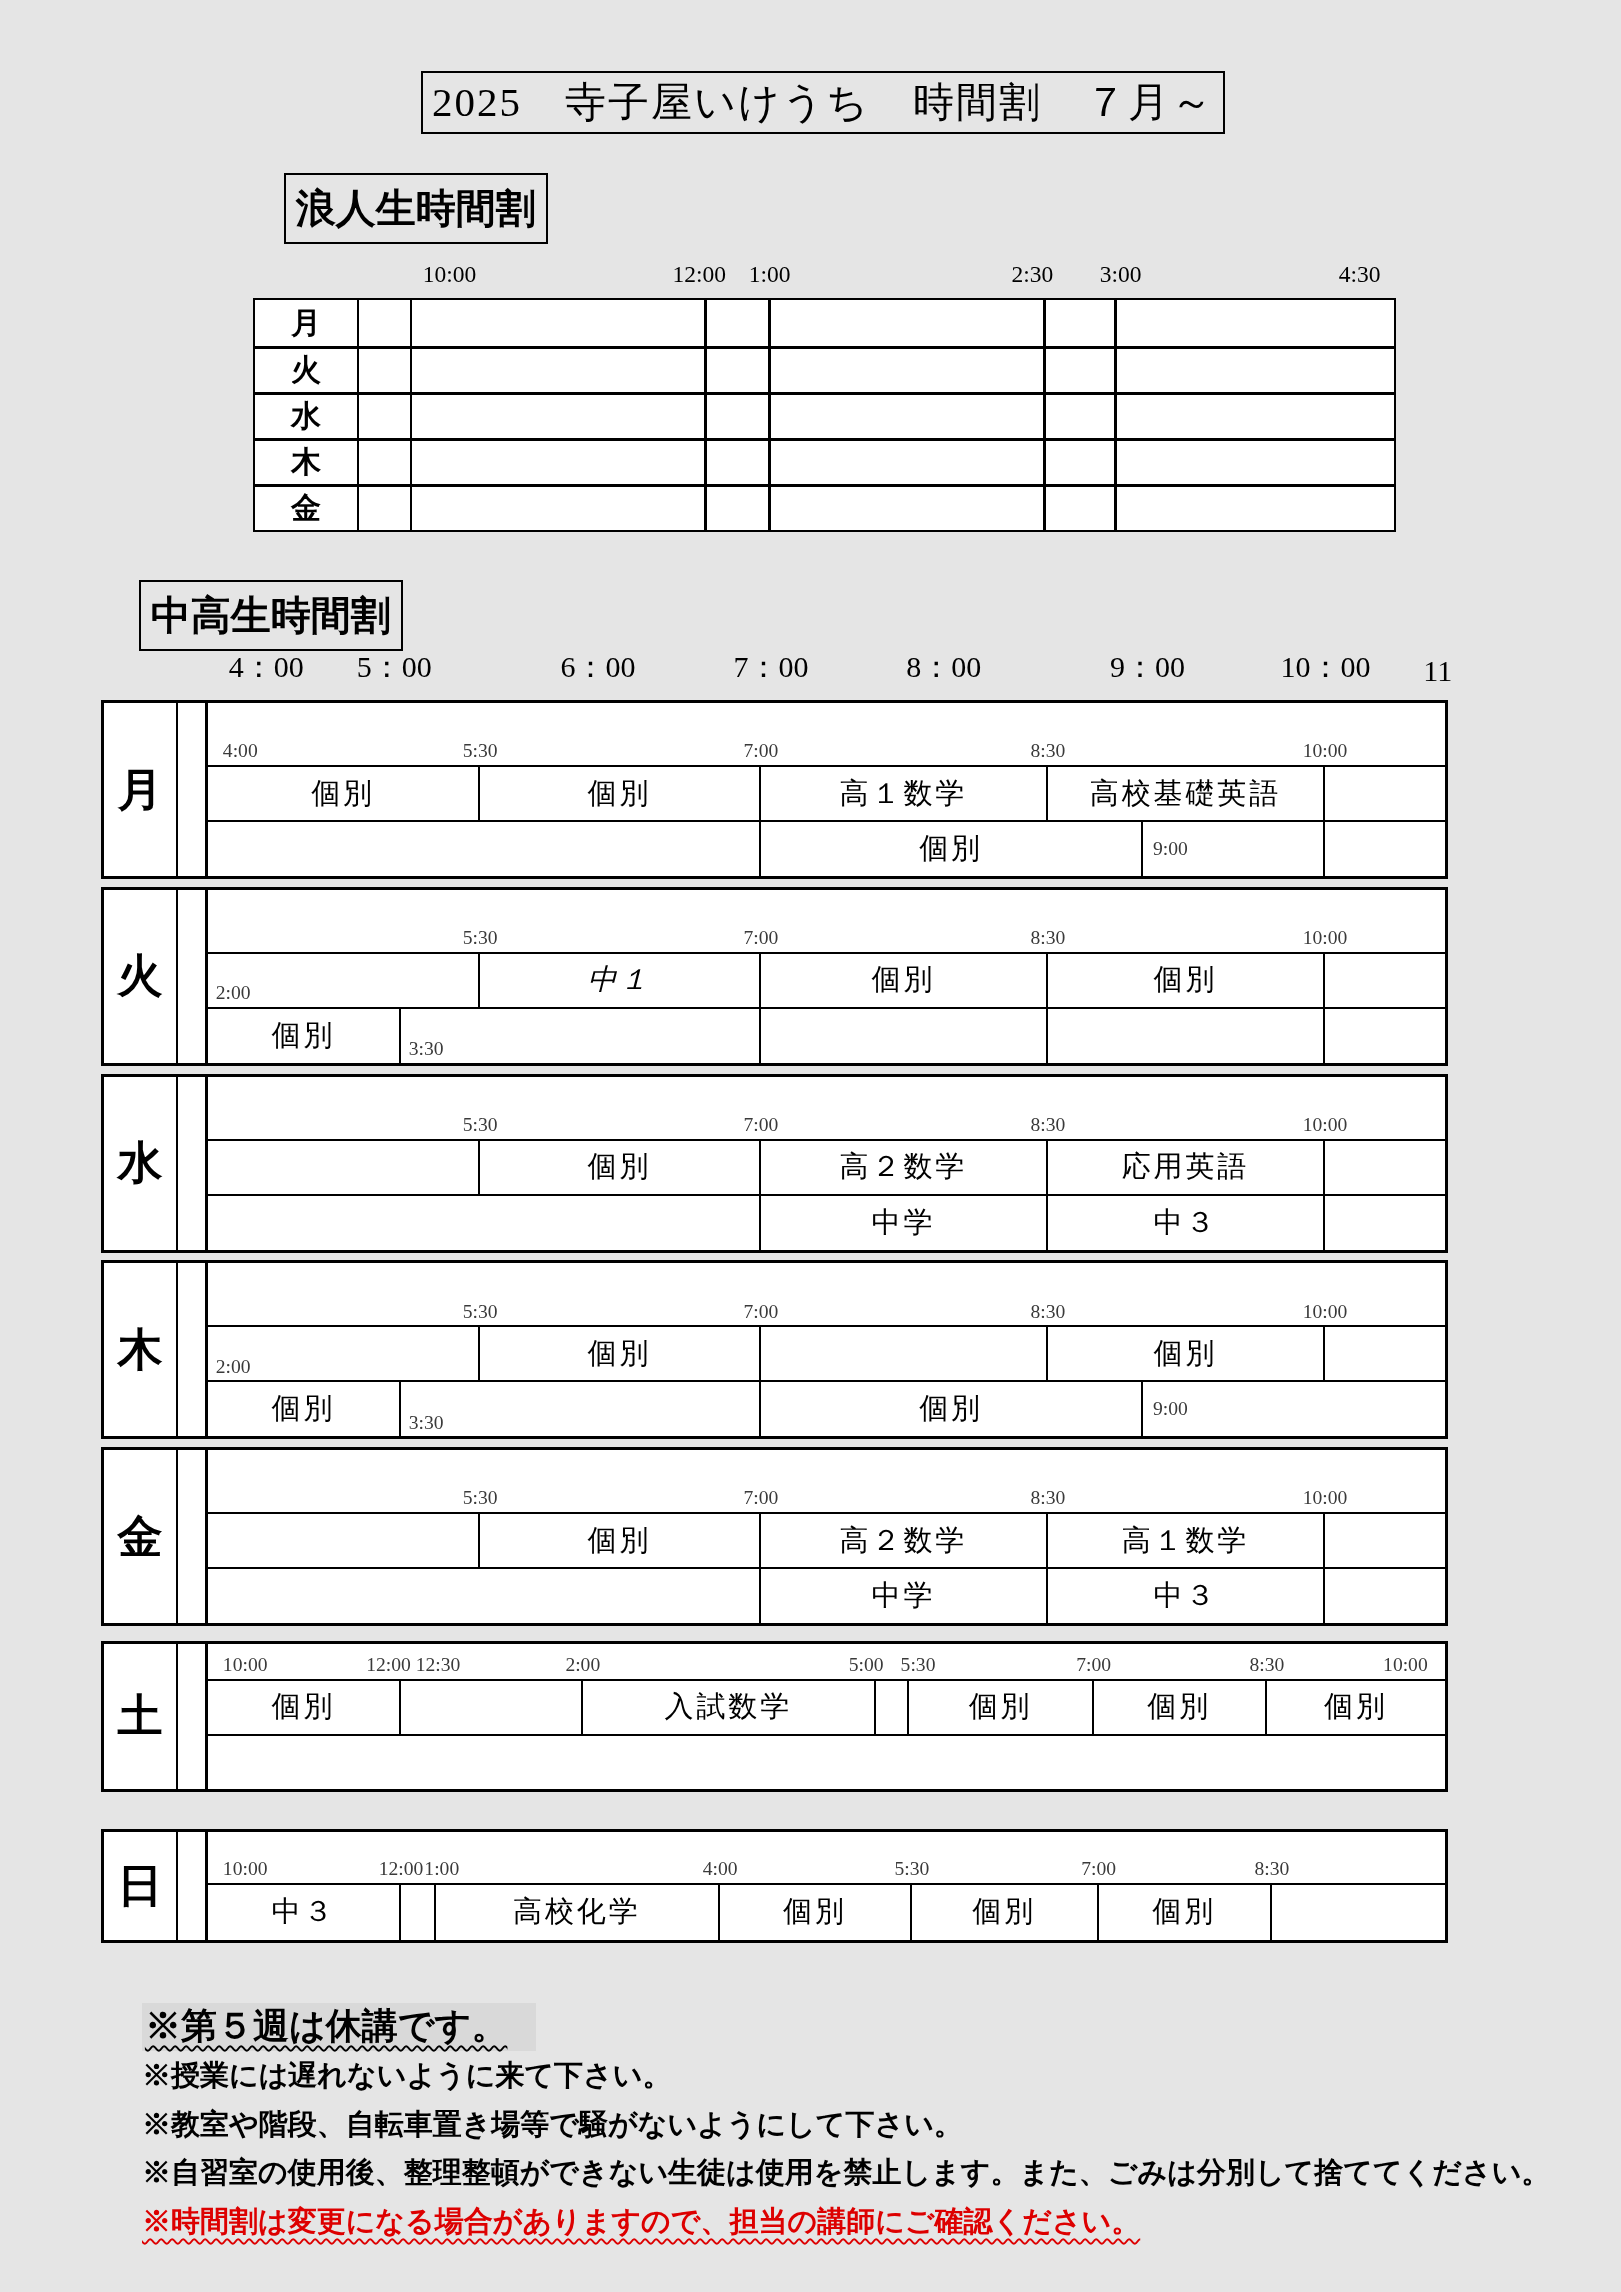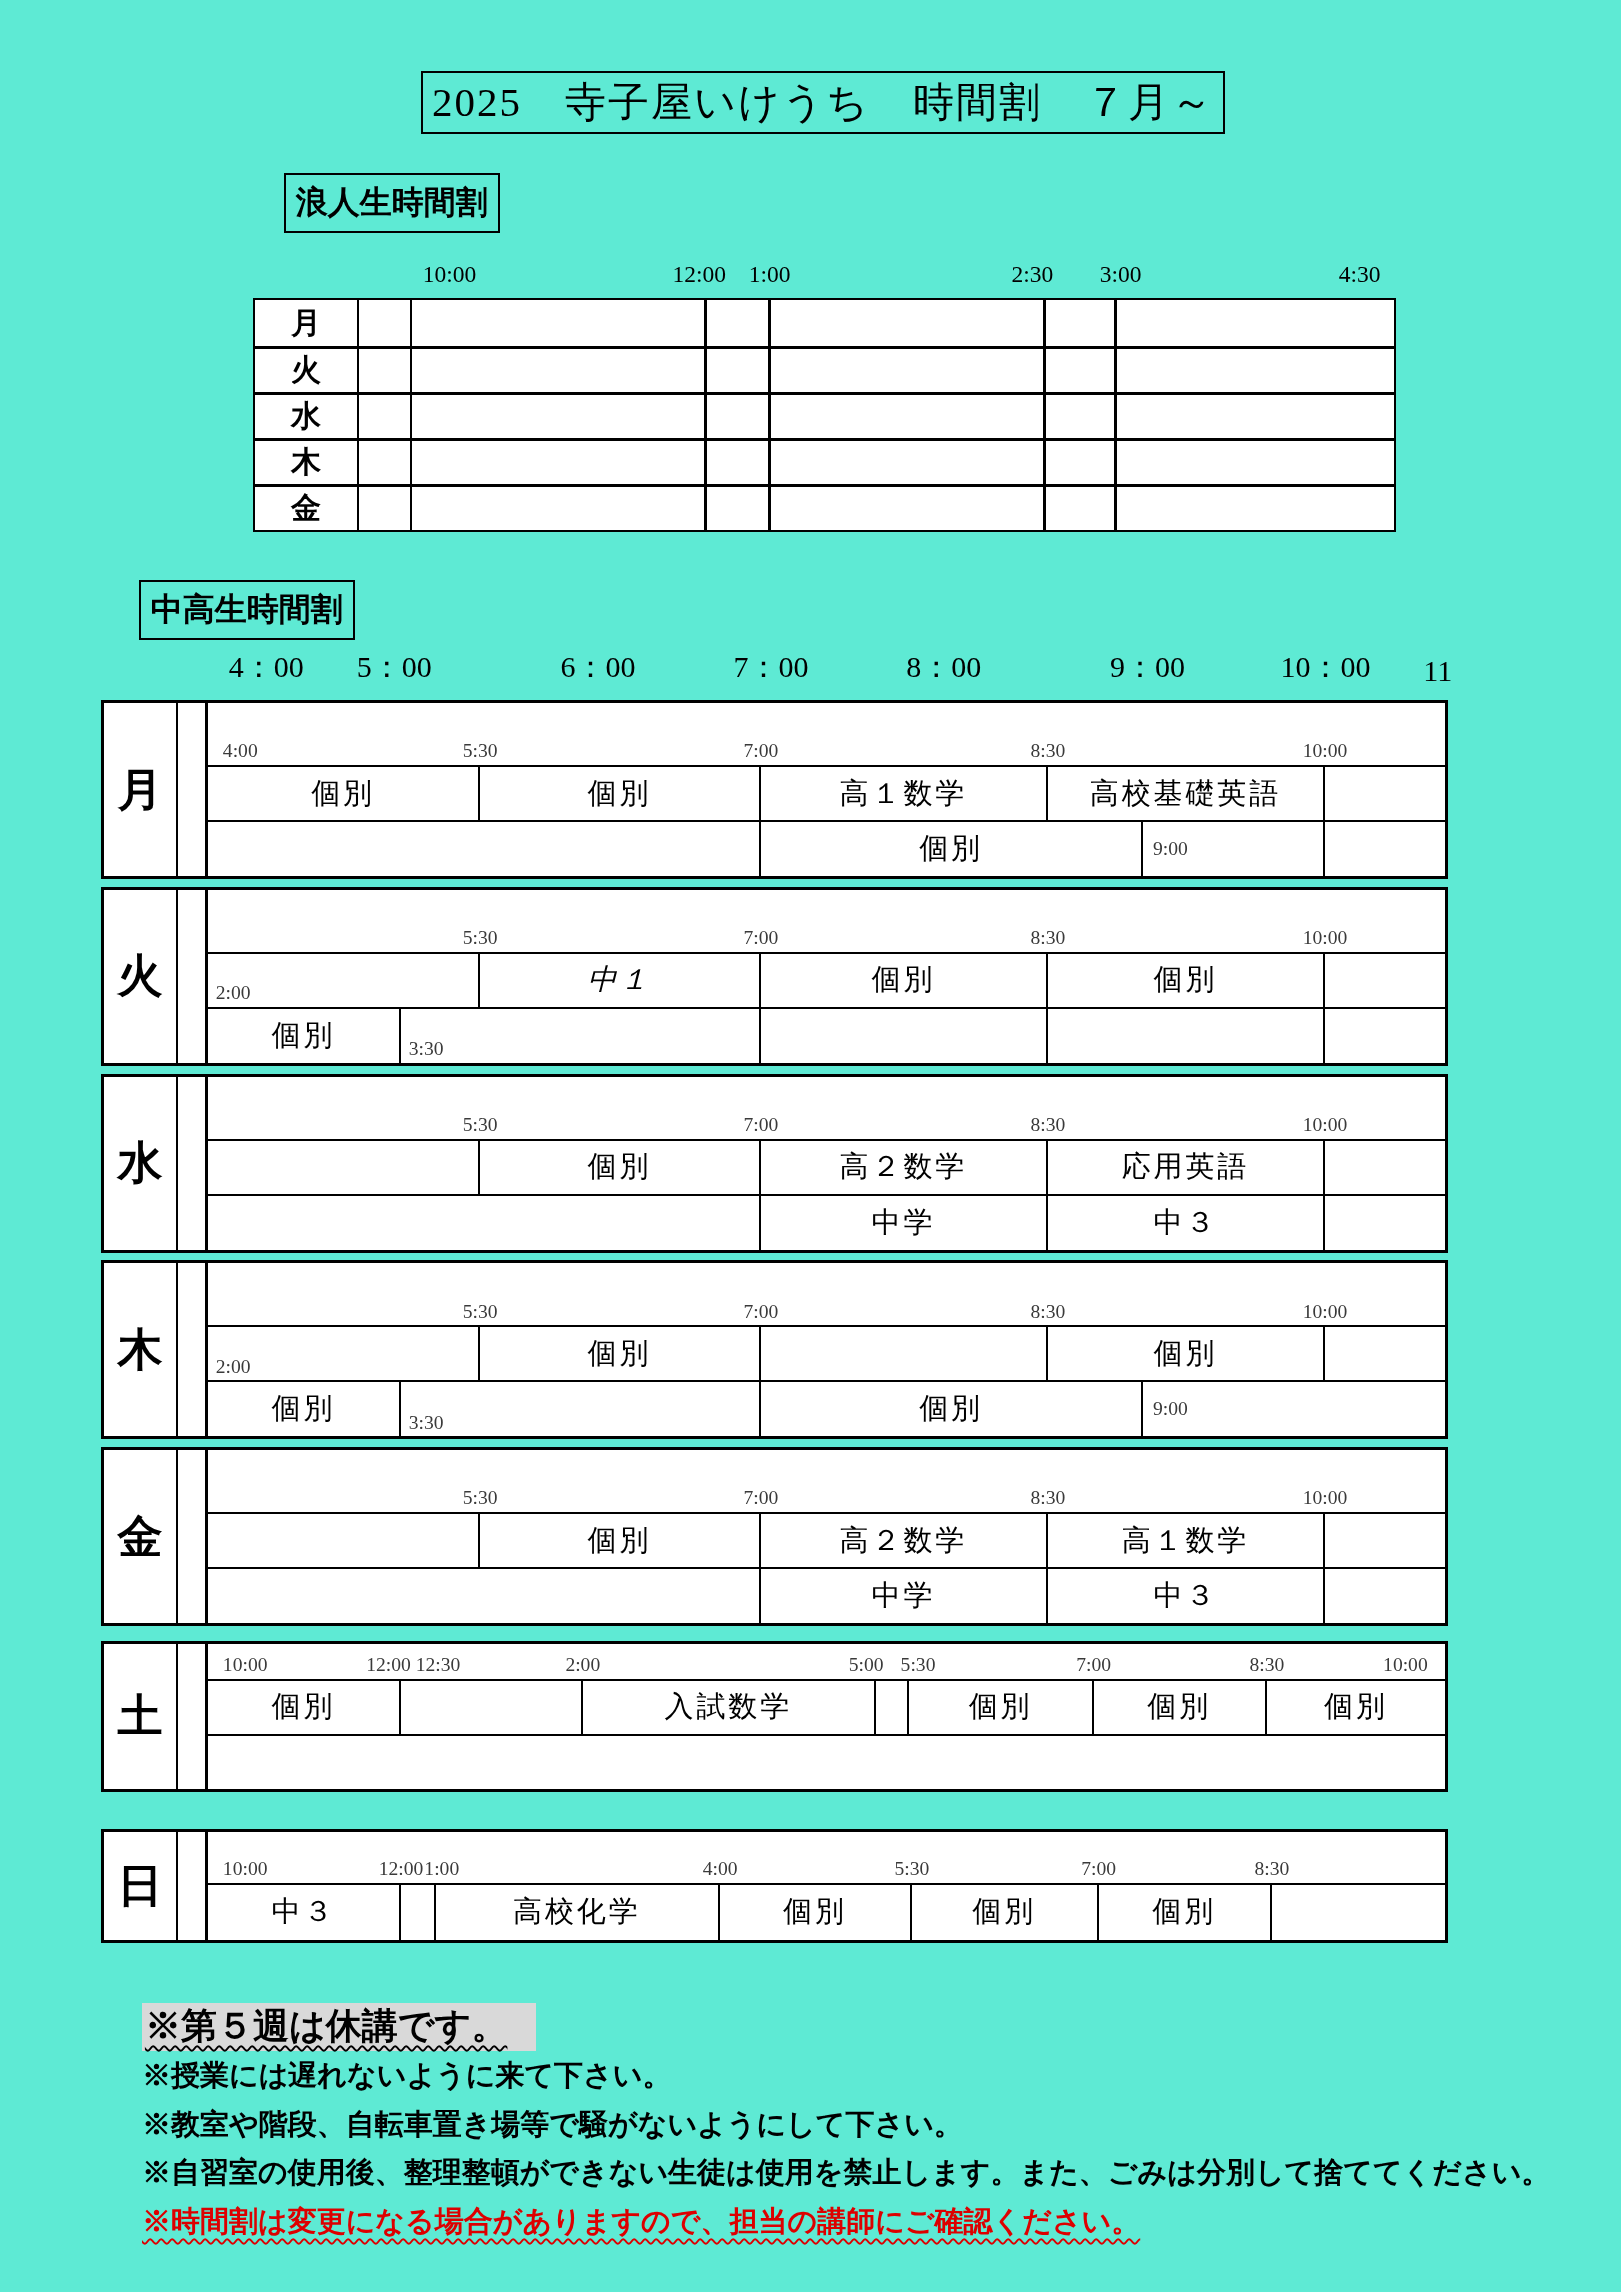--- a/index.html
+++ b/index.html
@@ -1,24 +1,24 @@
 <!DOCTYPE html>
 <html><head>
 <meta charset="utf-8">
 <style>
   * { box-sizing: border-box; margin: 0; padding: 0; }
   html,body { background:#888; }
   body { font-family: "Liberation Serif", "DejaVu Serif", serif; color:#000; }
-  .page { position: relative; width: 1621px; height: 2293px; background: #5eead4; overflow: hidden; }
+  .page { position: relative; width: 1621px; height: 2293px; background: #e5e5e5; overflow: hidden; }
 
   
   .titlebox { position:absolute; left:421px; top:71px; width:804px; height:63px;
     border:2.9px solid #000; display:flex; align-items:center; justify-content:center;
     font-size:41px; letter-spacing:2px; white-space:nowrap; }
-  .secbox { position:absolute; border:2px solid #000; font-size:32px; font-weight:bold;
+  .secbox { position:absolute; border:2px solid #000; font-size:40px; font-weight:bold;
     padding:5.9px 9.8px; white-space:nowrap; }
   #ronin-heading { left:284px; top:173px; }
   #chuko-heading { left:139px; top:580px; border-width:2.9px; }
 
   
   .axis { position:absolute; }
   .axis .tick { position:absolute; bottom:0; transform:translateX(-50%); white-space:nowrap; }
   .axis .tick.left { transform:none; }
   #ronin-axis { left:413px; top:247px; width:980px; height:41px; }
   #ronin-axis .tick { font-size:23.5px; }

